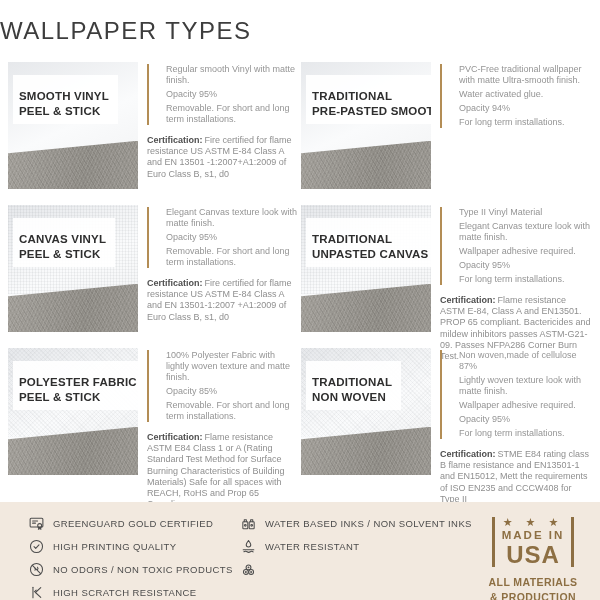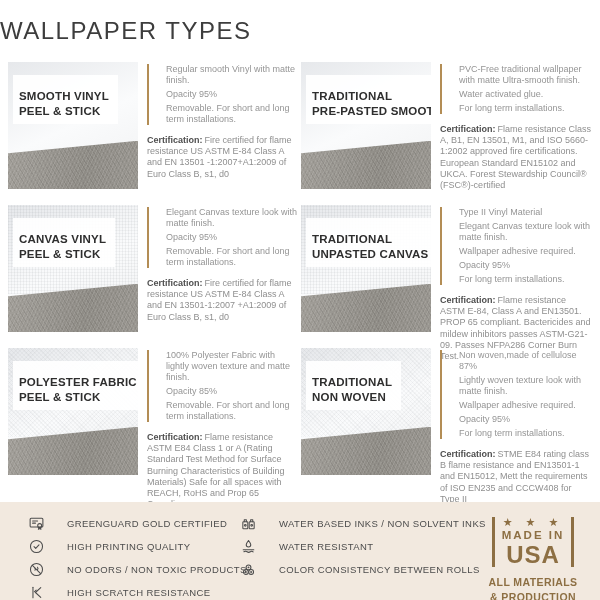--- a/index.html
+++ b/index.html
@@ -69,21 +69,21 @@
   .cert b{color:#4f4f4f;font-weight:700;margin-right:2px;}
   
   .footer{
     position:absolute;left:0;top:502px;width:600px;height:98px;
     background:#f2e9df;box-sizing:border-box;
     display:flex;padding:13px 14px 0 28px;
   }
   .fcol1{width:212px;flex:0 0 212px;}
   .fcol2{width:240px;flex:0 0 240px;}
   .frow{
-    display:flex;align-items:center;gap:22px;margin-bottom:6px;
+    display:flex;align-items:center;gap:8px;margin-bottom:6px;
     font-size:9.5px;letter-spacing:.4px;color:#4c4c4c;white-space:nowrap;
   }
   .frow svg{width:17px;height:17px;flex:0 0 17px;stroke:#4d4d4d;fill:none;stroke-width:1.5;stroke-linecap:round;stroke-linejoin:round;}
   .fcol3{flex:1;display:flex;flex-direction:column;align-items:center;padding-top:2px;}
   .usa-core{
     border-left:3px solid #8d6f43;border-right:3px solid #8d6f43;
     padding:0 7px;color:#8d6f43;text-align:center;
   }
   .usa-core .stars{font-size:11px;letter-spacing:5px;white-space:nowrap;line-height:1;}
   .usa-core .made{font-size:11.5px;font-weight:700;letter-spacing:2px;margin-top:2px;white-space:nowrap;line-height:1;}
@@ -125,24 +125,22 @@
       <div class="floor"></div>
       <div class="label-box">
         <div>TRADITIONAL</div>
         <div>PRE-PASTED SMOOTH</div>
       </div>
     </div>
     <div class="ctext">
       <div class="desc">
         <p>PVC-Free traditional wallpaper with matte Ultra-smooth finish.</p>
         <p>Water activated glue.</p>
+        <p>Opacity 94%</p>
         <p>For long term installations.</p>
-      </div>
-      <div class="cert">
-        <b>Certification:</b><span>Flame resistance Class A, B1, EN 13501, M1, and ISO 5660-1:2002 approved fire certifications. European Standard EN15102 and UKCA. Forest Stewardship Council® (FSC®)-certified</span>
       </div>
     </div>
   </div>
 
   <div class="card">
     <div class="thumb canvas">
       <div class="floor"></div>
       <div class="label-box">
         <div>CANVAS VINYL</div>
         <div>PEEL &amp; STICK</div>
@@ -282,21 +280,20 @@
     </div>
     <div class="frow">
       <svg viewBox="0 0 24 24">
           <circle cx="12" cy="9" r="3.4"></circle>
           <circle cx="8.3" cy="15.5" r="3.4"></circle>
           <circle cx="15.7" cy="15.5" r="3.4"></circle>
           <circle cx="12" cy="9" r="0.6"></circle>
           <circle cx="8.3" cy="15.5" r="0.6"></circle>
           <circle cx="15.7" cy="15.5" r="0.6"></circle>
         </svg>
-      <span>COLOR CONSISTENCY BETWEEN ROLLS</span>
     </div>
   </div>
 
   <div class="fcol3">
     <div class="usa-core">
       <div class="stars">★ ★ ★</div>
       <div class="made">MADE IN</div>
       <div class="usa">USA</div>
     </div>
     <div class="usub">

